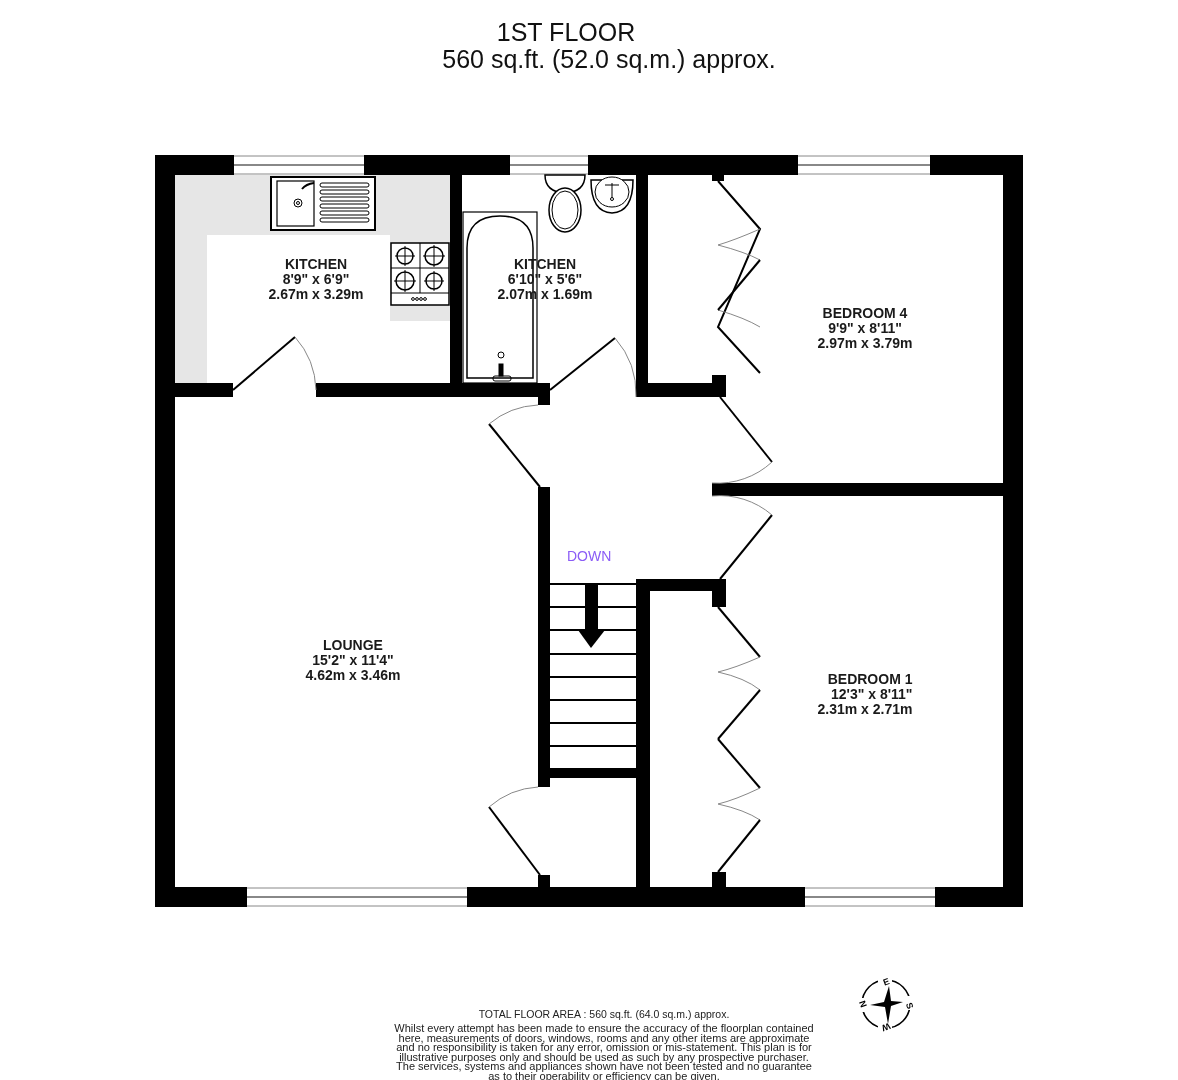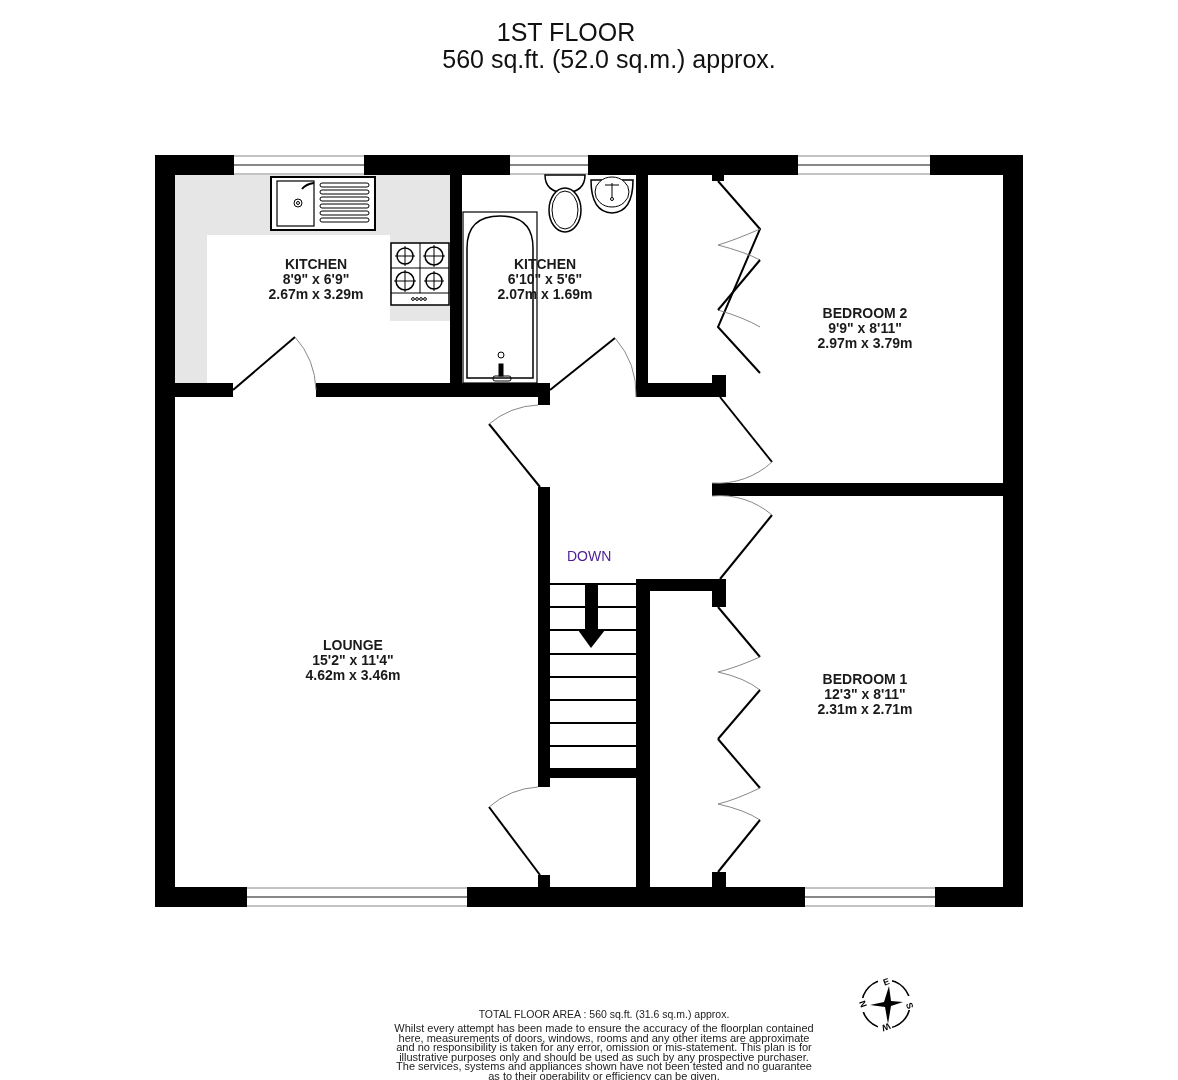--- a/index.html
+++ b/index.html
@@ -3,21 +3,21 @@
 <meta charset="utf-8">
 <style>
   html, body { margin:0; padding:0; background:#ffffff; }
   body { width:1178px; height:1080px; position:relative; overflow:hidden; font-family:"Liberation Sans", sans-serif; color:#111; }
   .title { position:absolute; left:0; width:1178px; text-align:center; font-size:25px; line-height:28px; color:#111; }
   .title.t1 { top:18px; left:-23px; }
   .title.t2 { top:45px; left:20px; }
   svg.plan { position:absolute; left:0; top:0; }
   .room-label { position:absolute; text-align:center; font-weight:bold; font-size:14px; line-height:15px; color:#1a1a1a; transform:translateX(-50%); white-space:nowrap; }
   .room-label div { margin:0; }
-  .down-label { position:absolute; left:567px; top:548px; font-size:14px; color:#4c1d95; }
+  .down-label { position:absolute; left:567px; top:548px; font-size:14px; color:#8b5cf6; }
   .footer { position:absolute; left:389px; width:430px; text-align:center; color:#222; }
   .footer .total { top:1008px; position:absolute; width:430px; font-size:10.5px; }
   .footer .disc { top:1024px; position:absolute; width:430px; font-size:11px; line-height:9.6px; }
   .compass { position:absolute; left:858px; top:976px; width:56px; height:56px; }
 </style>
 </head>
 <body>
 
 <div class="title t1">1ST FLOOR</div>
 <div class="title t2">560 sq.ft. (52.0 sq.m.) approx.</div>
@@ -210,39 +210,39 @@
   <div>KITCHEN</div>
   <div>8'9"  x 6'9"</div>
   <div>2.67m  x 3.29m</div>
 </div>
 <div class="room-label" style="left:545px; top:257px;">
   <div>KITCHEN</div>
   <div>6'10"  x 5'6"</div>
   <div>2.07m  x 1.69m</div>
 </div>
 <div class="room-label" style="left:865px; top:306px;">
-  <div>BEDROOM 2</div>
+  <div>BEDROOM 4</div>
   <div>9'9"  x 8'11"</div>
   <div>2.97m  x 3.79m</div>
 </div>
 <div class="room-label" style="left:353px; top:638px;">
   <div>LOUNGE</div>
   <div>15'2"  x 11'4"</div>
   <div>4.62m  x 3.46m</div>
 </div>
-<div class="room-label" style="left:865px; top:672px;">
+<div class="room-label" style="left:865px; top:672px;text-align:right;">
   <div>BEDROOM 1</div>
   <div>12'3"  x 8'11"</div>
   <div>2.31m  x 2.71m</div>
 </div>
 
 <div class="down-label">DOWN</div>
 
 <div class="footer">
-  <div class="total">TOTAL FLOOR AREA : 560 sq.ft. (31.6 sq.m.) approx.</div>
+  <div class="total">TOTAL FLOOR AREA : 560 sq.ft. (64.0 sq.m.) approx.</div>
   <div class="disc">
     <span>Whilst every attempt has been made to ensure the accuracy of the floorplan contained here, measurements of doors, windows, rooms and any other items are approximate and no responsibility is taken for any error, omission or mis-statement. This plan is for illustrative purposes only and should be used as such by any prospective purchaser. The services, systems and appliances shown have not been tested and no guarantee as to their operability or efficiency can be given.</span><br>
     <span>Made with Metropix ©2026</span>
   </div>
 </div>
 
 <svg class="compass" viewBox="0 0 56 56">
   <circle cx="28" cy="28" r="24" fill="none" stroke="#000" stroke-width="1.6"></circle>
   <rect x="20" y="0" width="14" height="9" fill="#fff"></rect>
   <rect x="47" y="20" width="9" height="14" fill="#fff"></rect>

